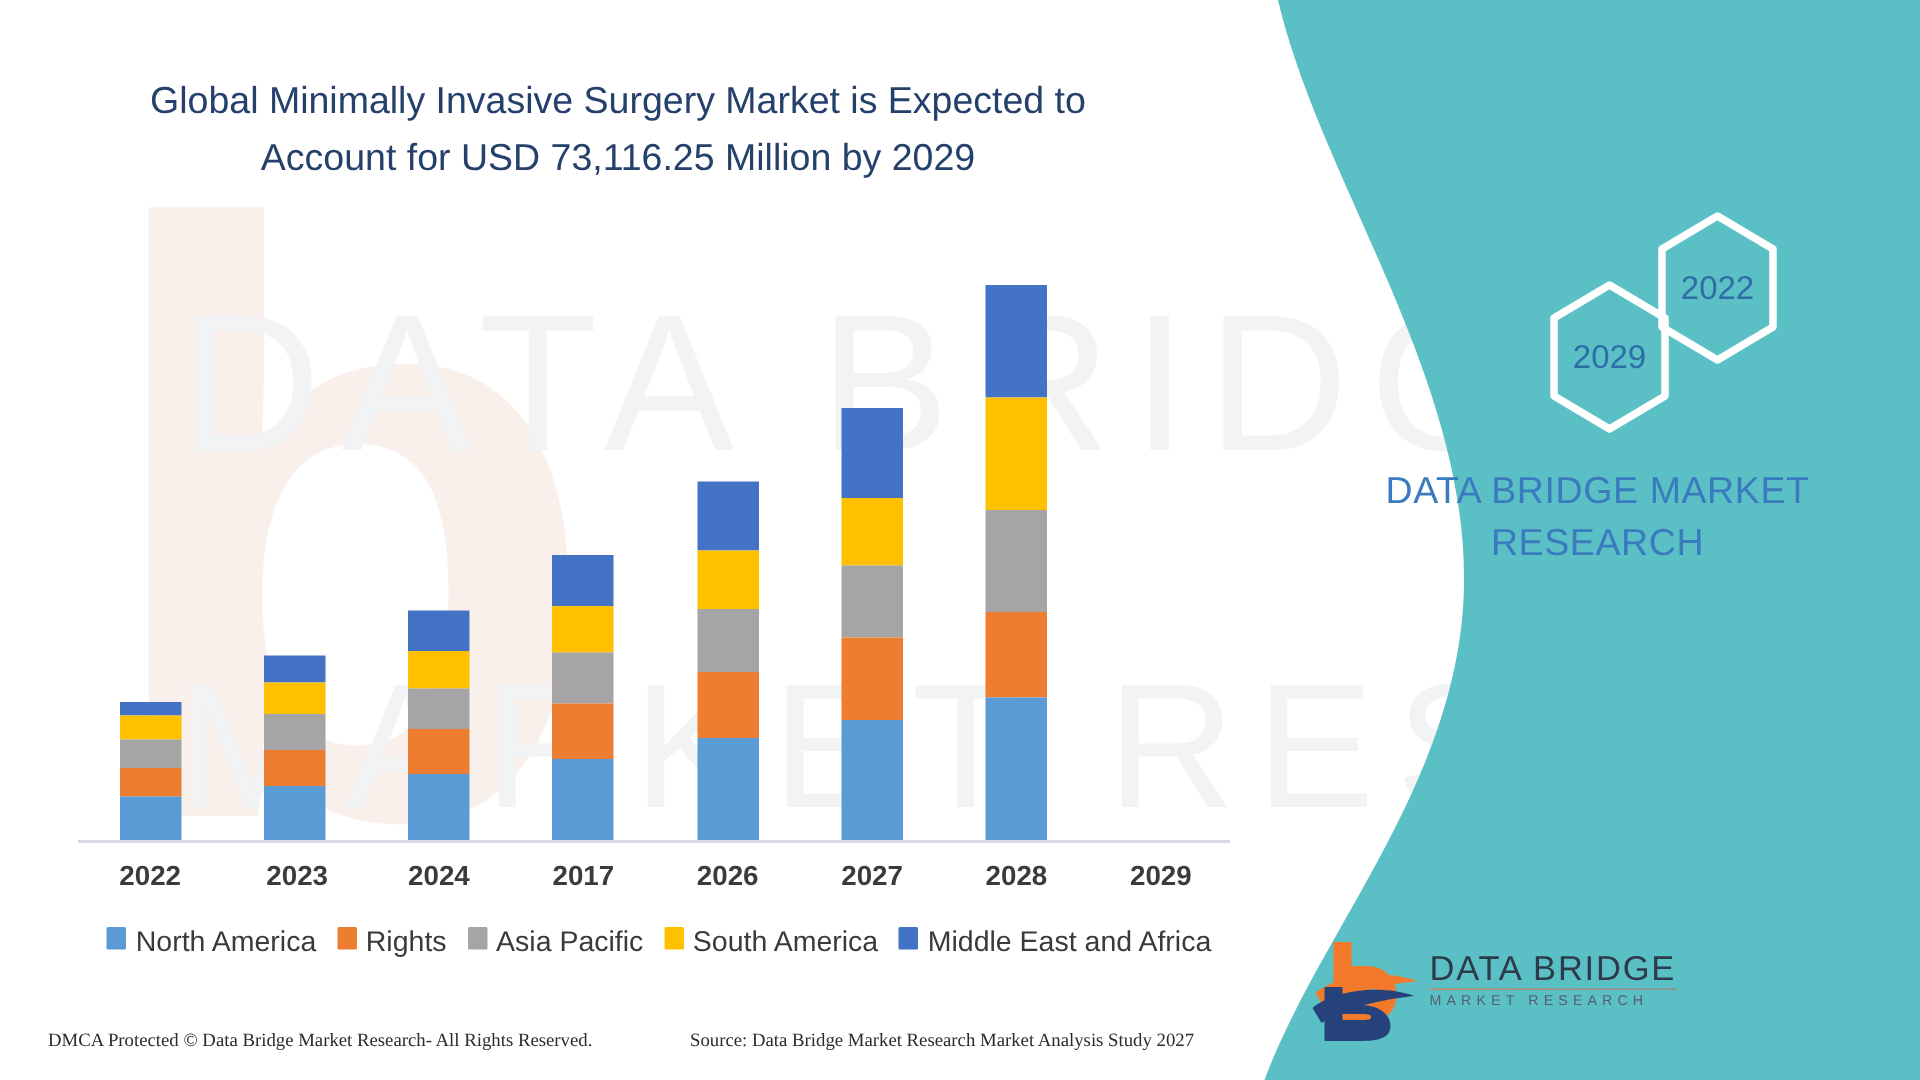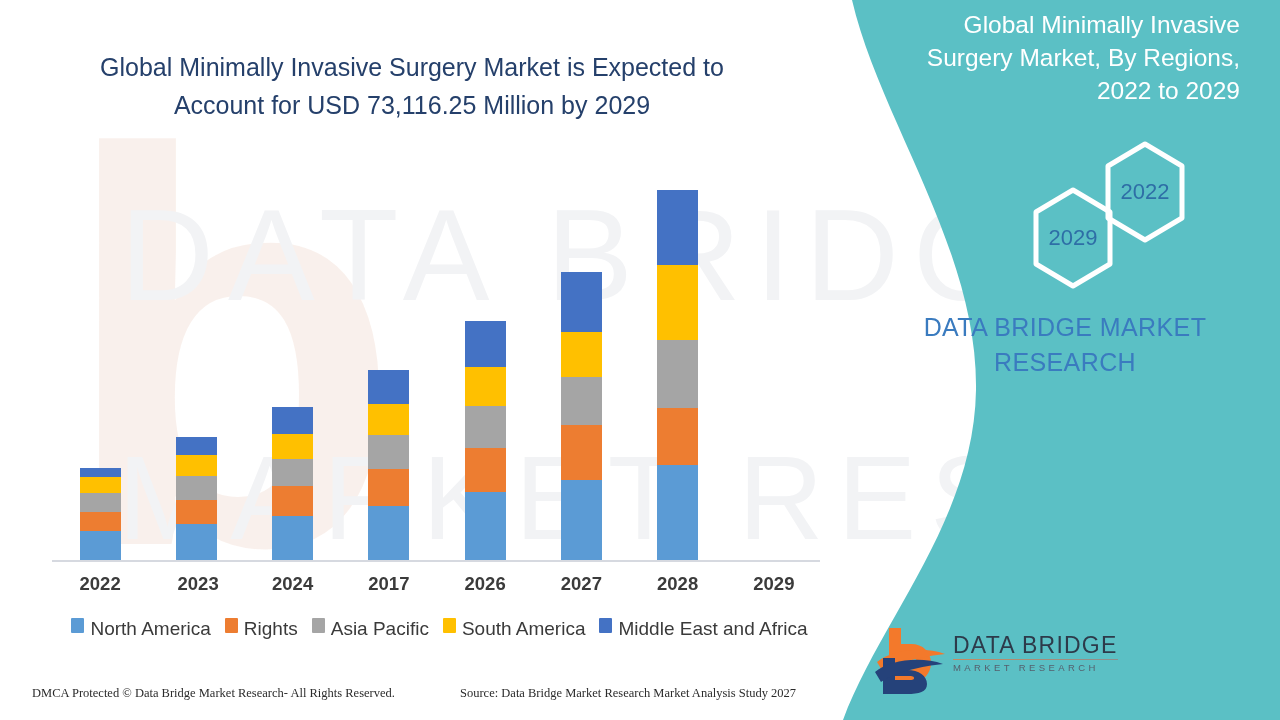--- a/index.html
+++ b/index.html
@@ -220,21 +220,20 @@
       </div>
     </div>
 
   <div class="teal-wrap">
     <svg width="460" height="720" viewBox="0 0 460 720" xmlns="http://www.w3.org/2000/svg" aria-hidden="true">
       <path d="M 32 0 C 60 120, 158 250, 156 390 C 154 520, 60 620, 23 720 L 460 720 L 460 0 Z" fill="#5BC0C5"></path>
     </svg>
   </div>
 
   <div class="teal-content">
-    <div class="panel-title">Global Minimally Invasive Surgery Market, By Regions, 2022 to 2029</div>
 
     <div class="hexes">
       <div class="hex hex-2029">
         <svg viewBox="0 0 90 104" xmlns="http://www.w3.org/2000/svg" aria-hidden="true">
           <polygon points="45,4 82,26 82,78 45,100 8,78 8,26" fill="none" stroke="#ffffff" stroke-width="5" stroke-linejoin="round"></polygon>
         </svg>
         <span>2029</span>
       </div>
       <div class="hex hex-2022">
         <svg viewBox="0 0 90 104" xmlns="http://www.w3.org/2000/svg" aria-hidden="true">

